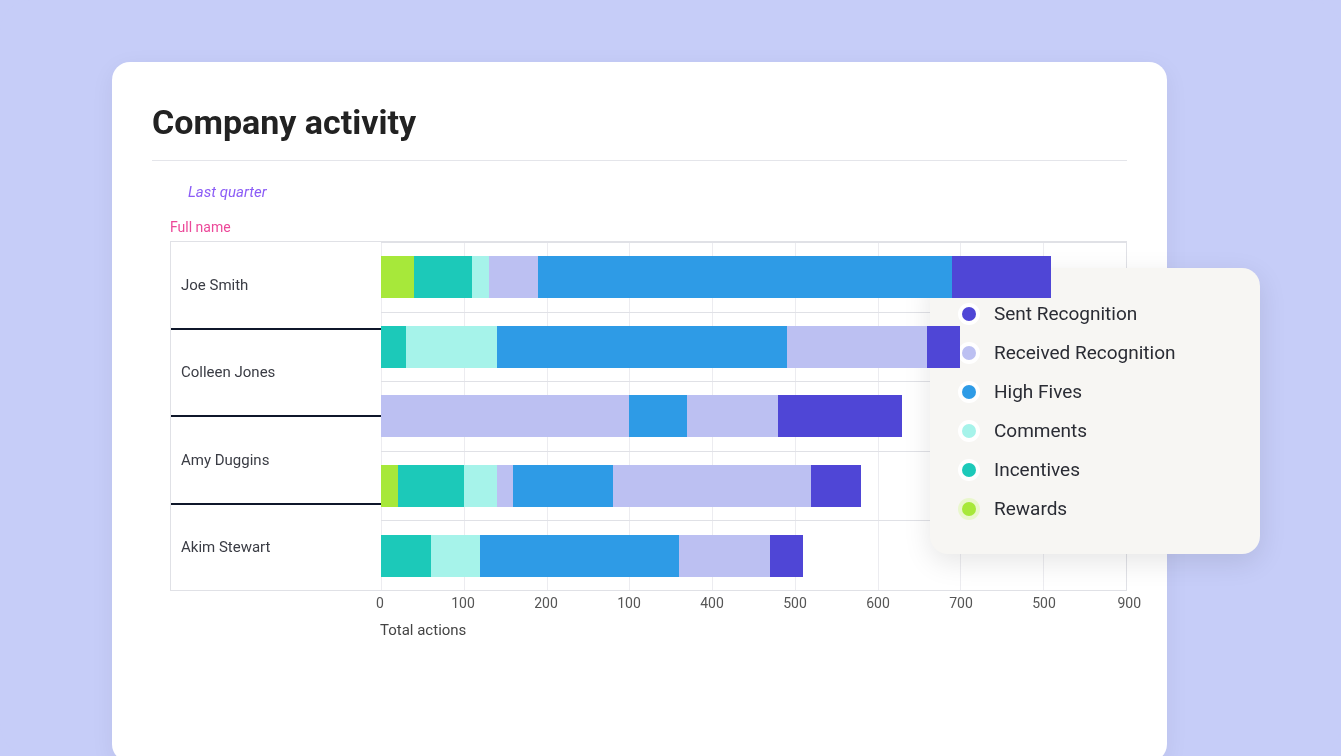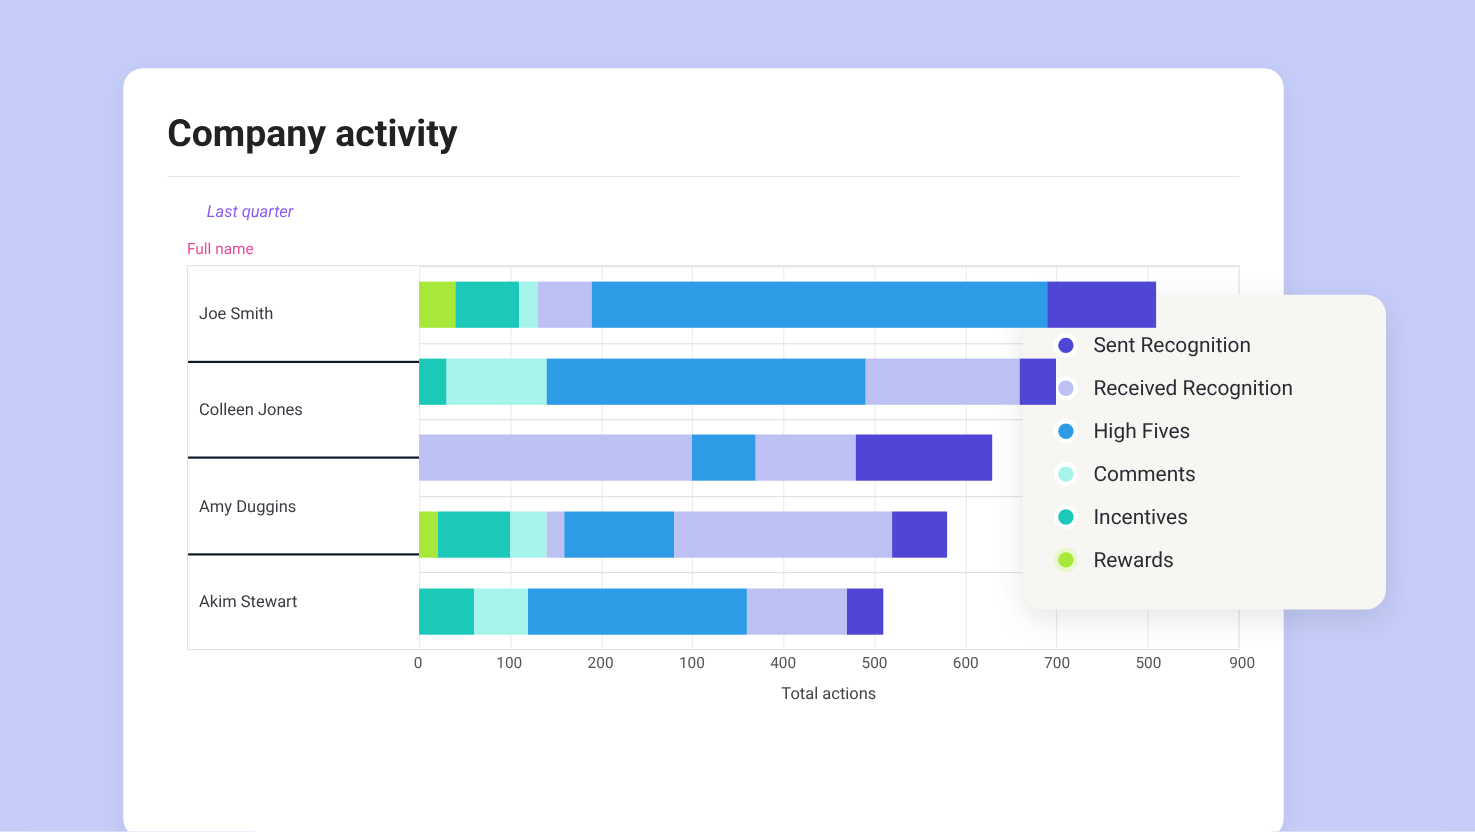--- a/index.html
+++ b/index.html
@@ -127,21 +127,21 @@
     text-align: center;
   }
   .tick-label-last {
     position: absolute;
     right: -14px;
     top: 4px;
     font-size: 14px;
     color: #555;
   }
   .xaxis-label {
-    text-align: center;
+    text-align: left;
     font-size: 15px;
     color: #444;
     margin-left: 210px;
     margin-top: 6px;
   }
   .legend {
     position: absolute;
     left: 930px;
     top: 268px;
     width: 330px;

